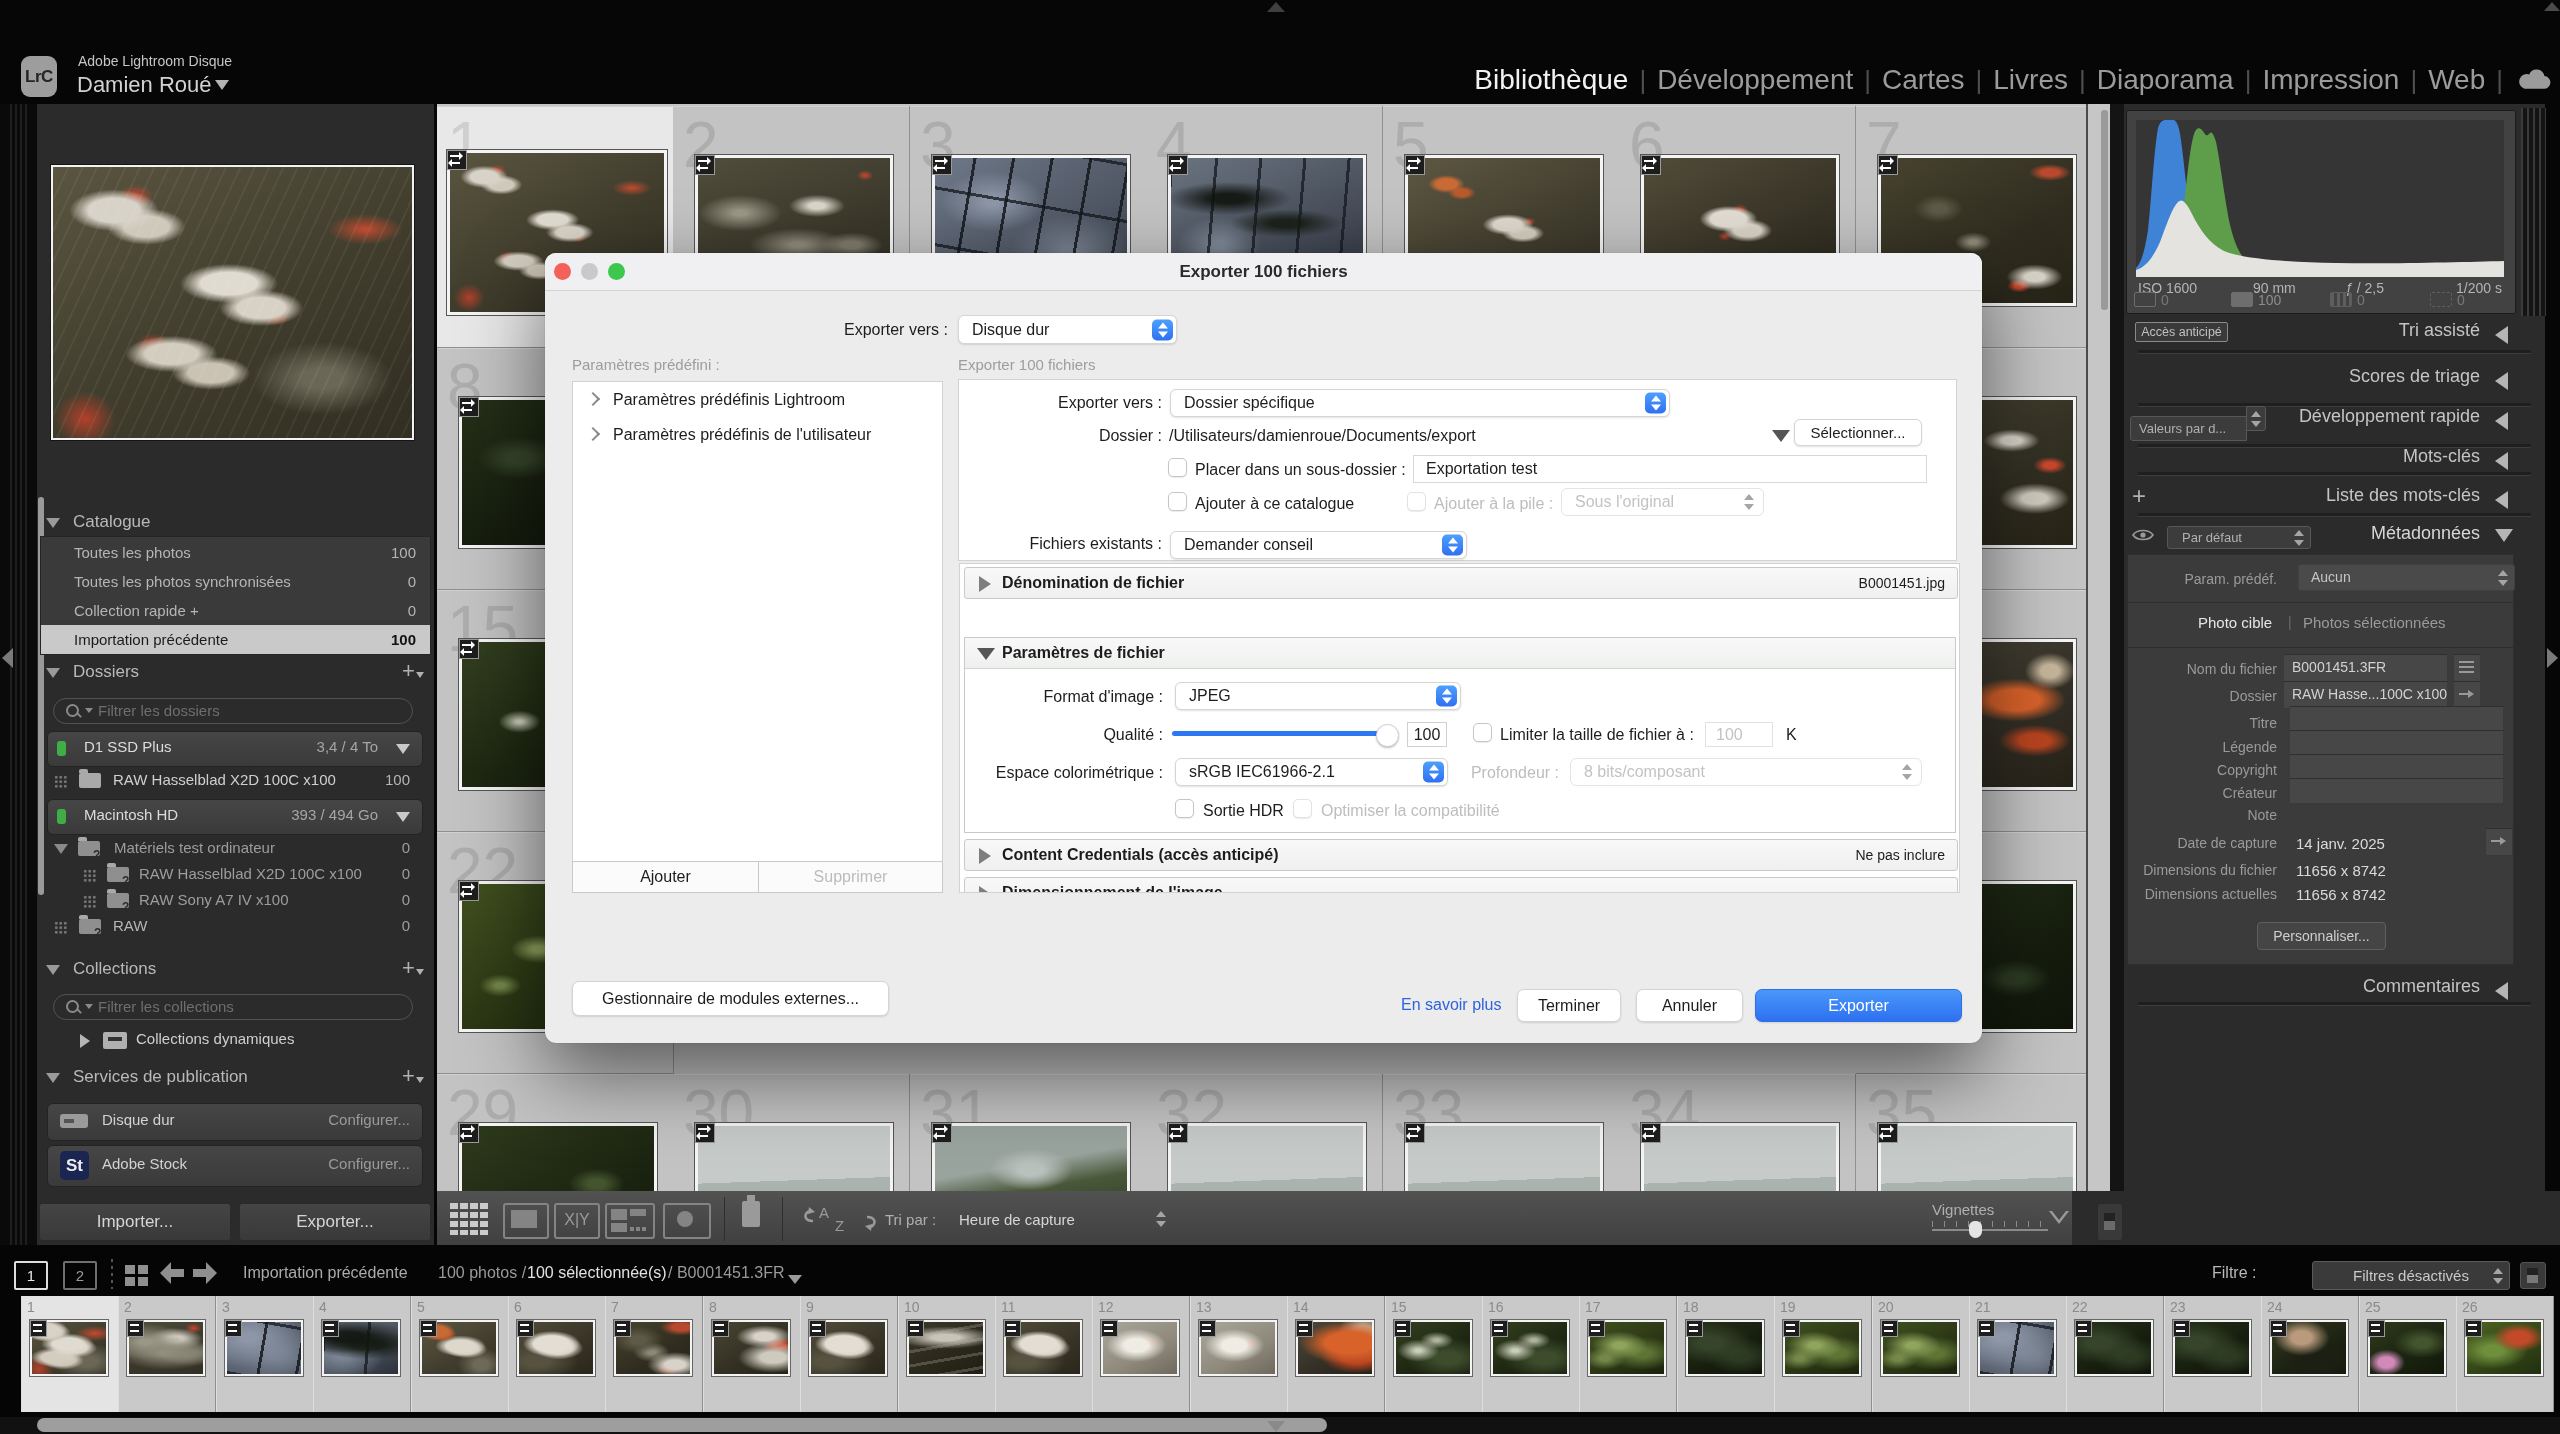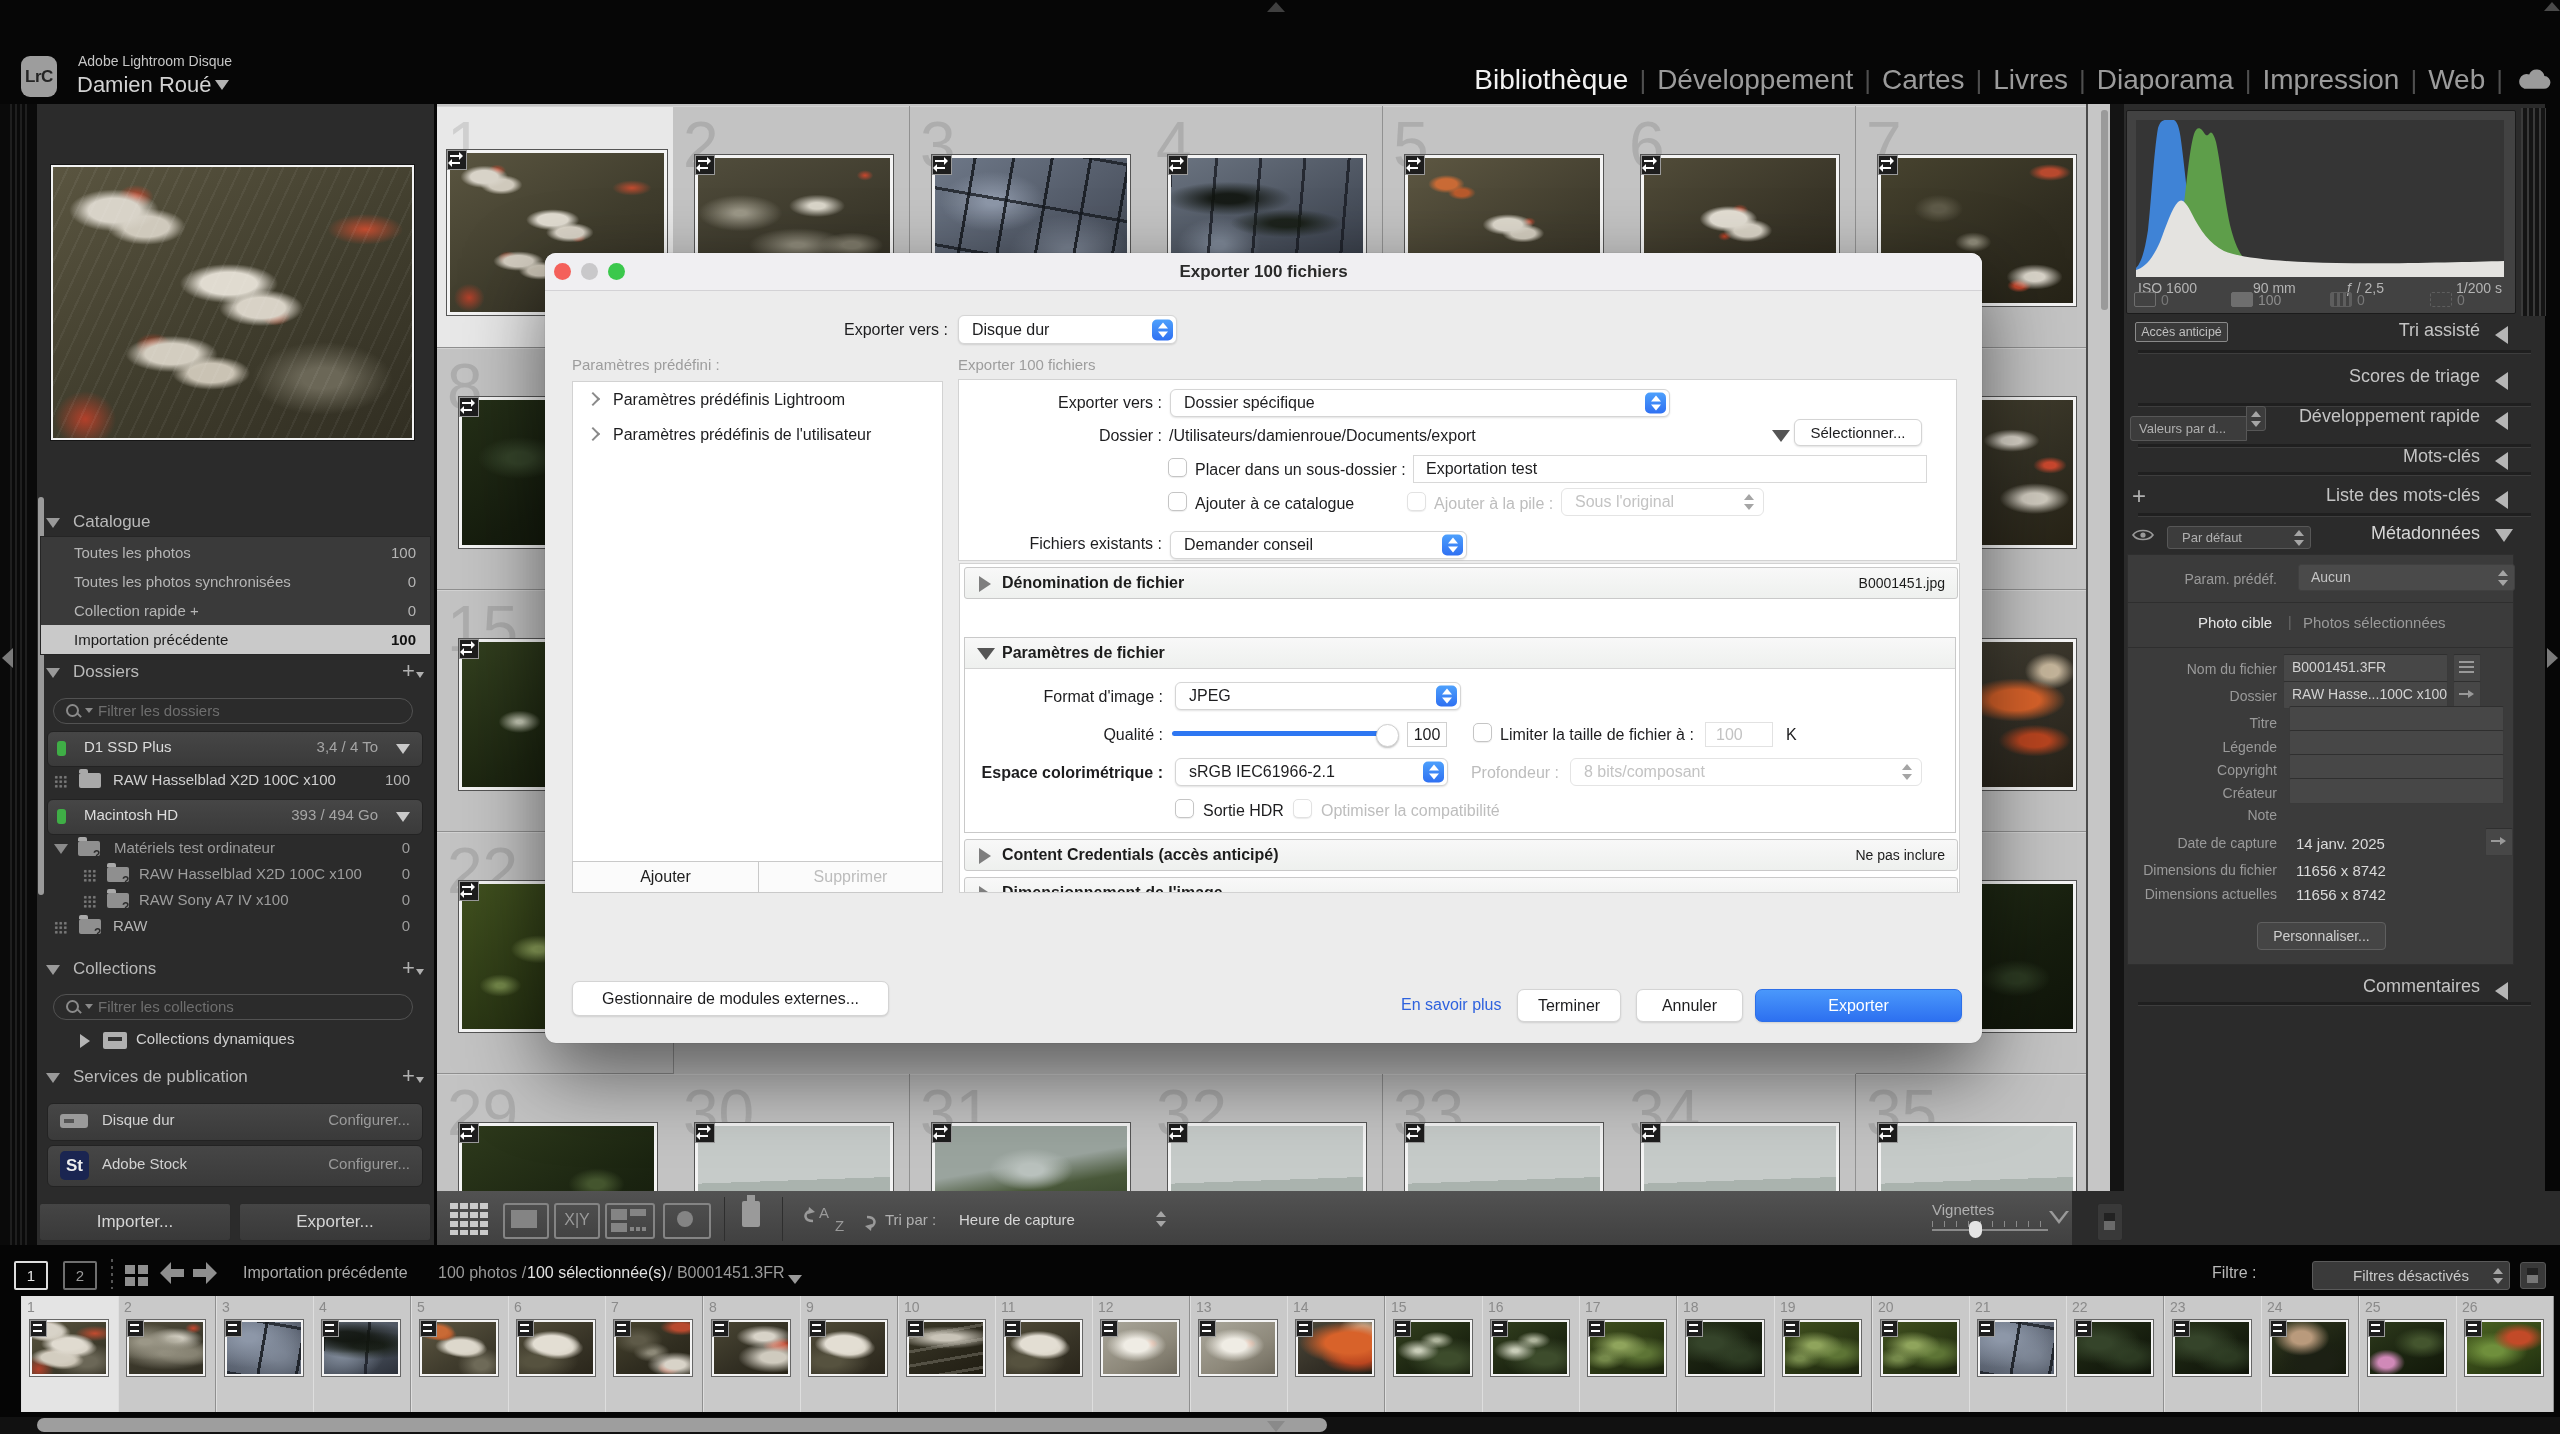--- a/index.html
+++ b/index.html
@@ -842,21 +842,21 @@
             <div class="step"></div>
           </div>
   <div class="dl-lab" style="right:792px;top:88px;">Qualité :</div>
   <div class="abs" style="left:207px;top:93px;width:222px;height:5px;background:#2e77f2;border-radius:3px;"></div>
   <div class="abs" style="left:411px;top:86px;width:21px;height:21px;background:#fff;border:1px solid #d0d0d0;border-radius:50%;box-shadow:0 1px 2px rgba(0,0,0,.25);"></div>
   <div class="abs" style="left:442px;top:84px;width:38px;height:23px;border:1px solid #d0d0d0;text-align:center;line-height:23px;font-size:16px;color:#1d1d1f;">100</div>
   <div class="cb" style="left:508px;top:85px;"></div>
   <div class="dl-lab" style="left:535px;top:88px;">Limiter la taille de fichier à :</div>
   <div class="abs" style="left:740px;top:84px;width:66px;height:23px;border:1px solid #e2e2e2;font-size:16px;color:#c3c3c3;line-height:23px;"><span style="margin-left:10px;">100</span></div>
   <div class="dl-lab" style="left:821px;top:88px;">K</div>
-  <div class="dl-lab" style="right:792px;top:126px;font-weight:bold;">Espace colorimétrique :</div>
+  <div class="dl-lab" style="right:792px;top:126px;">Espace colorimétrique :</div>
   <div class="combo" style="left:210px;top:120px;width:271px;height:26px;">
             <span class="ct">sRGB IEC61966-2.1</span>
             <div class="step"></div>
           </div>
   <div class="dl-lab" style="right:396px;top:126px;color:#bdbdbd;">Profondeur :</div>
   <div class="combo" style="left:605px;top:120px;width:350px;height:26px;border-color:#e4e4e4;box-shadow:none;">
             <span class="ct" style="color:#c3c3c3;">8 bits/composant</span>
             <div class="gstep"></div>
           </div>
   <div class="cb" style="left:210px;top:161px;"></div>

